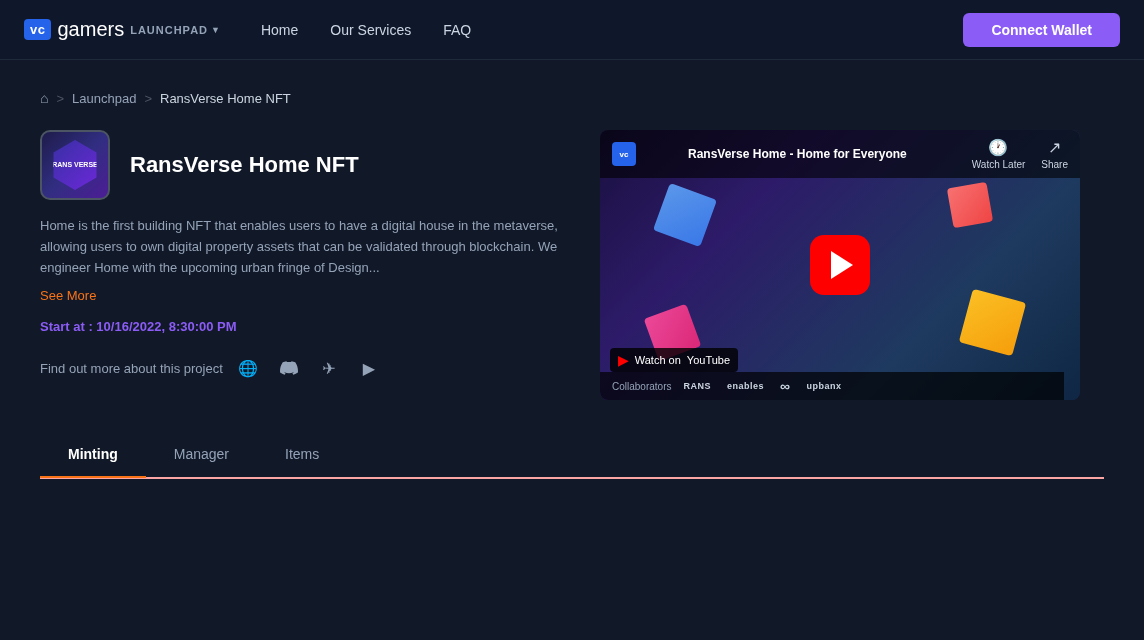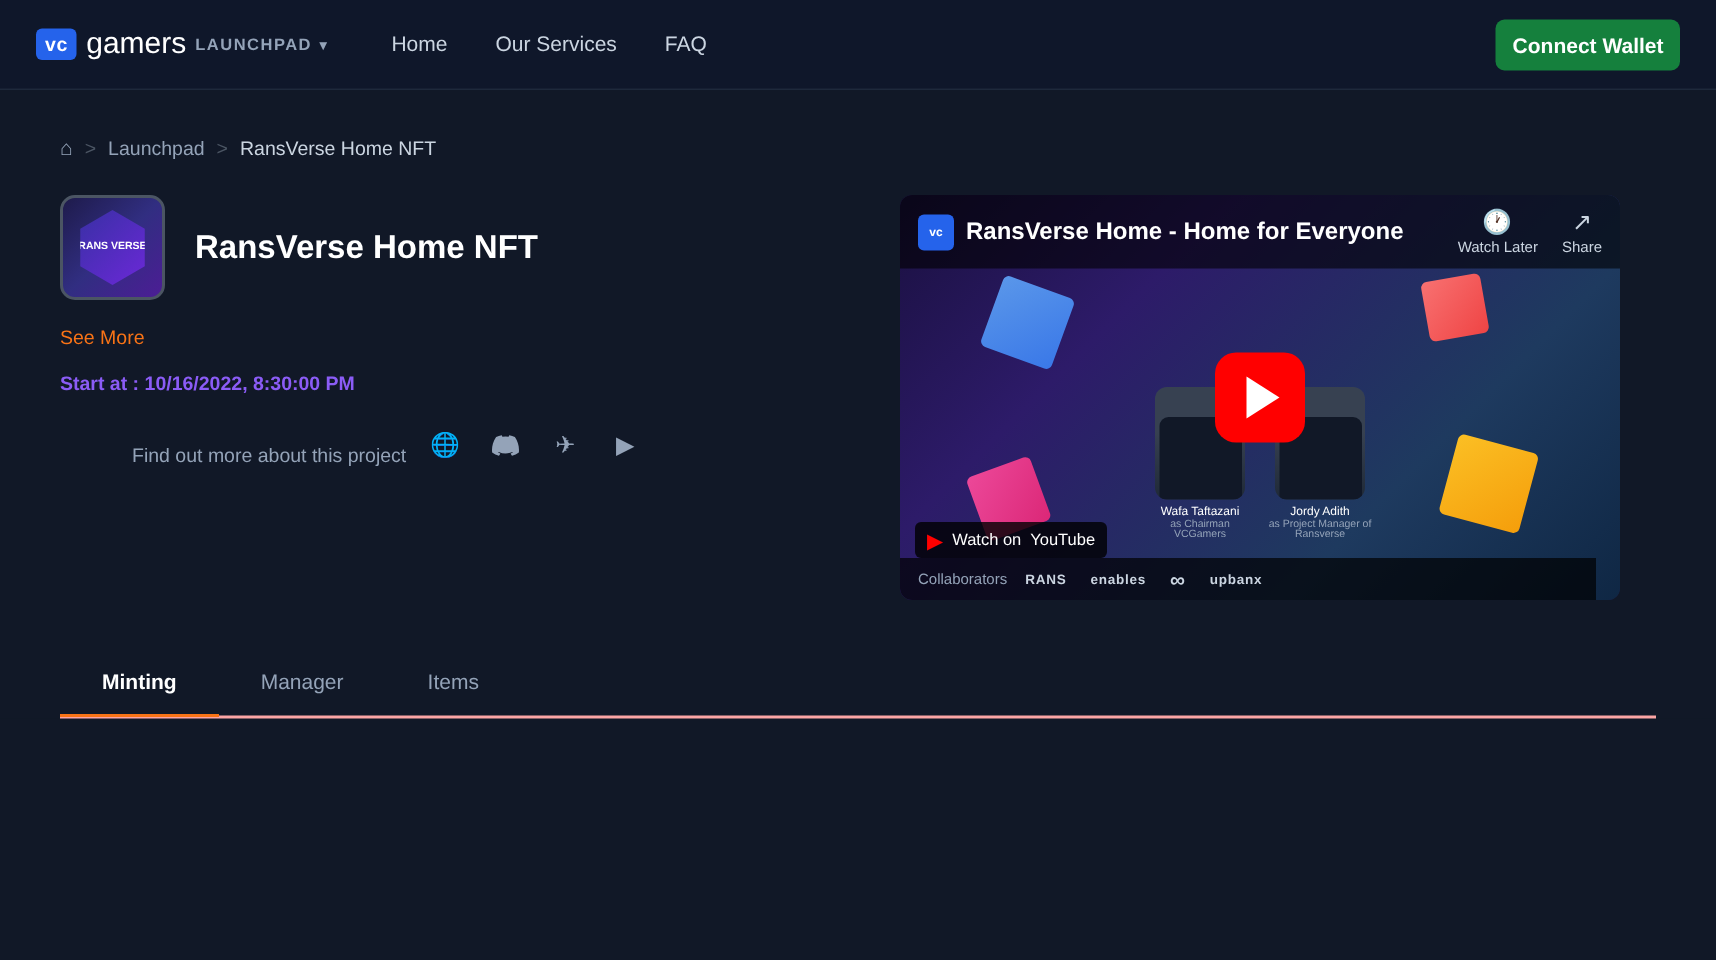--- a/index.html
+++ b/index.html
@@ -63,25 +63,25 @@
       flex: 1;
       text-align: right;
     }
     .nav-links a {
       color: #cbd5e1;
       text-decoration: none;
       font-size: 14px;
       font-weight: 500;
     }
     .connect-wallet-btn {
-      background-color: #15803d;
+      background-color: #8b5cf6;
       color: #fff;
       border: none;
       border-radius: 6px;
-      padding: 9px 11px;
+      padding: 9px 28px;
       font-size: 14px;
       font-weight: 600;
       cursor: pointer;
     }
 
     
     .main {
       padding: 30px 40px 0 40px;
       background-color: #111827;
     }
@@ -173,23 +173,22 @@
     .start-date {
       font-size: 13px;
       color: #8b5cf6;
       margin-bottom: 20px;
     }
     .start-date span {
       font-weight: 600;
     }
     .find-more {
       display: flex;
-      align-items: flex-end;
+      align-items: center;
       gap: 12px;
-      margin-left: 48px;
     }
     .find-more-label {
       font-size: 13px;
       color: #94a3b8;
     }
     .social-icons {
       display: flex;
       gap: 12px;
     }
     .social-icon {
@@ -241,23 +240,24 @@
       border-radius: 4px;
       display: flex;
       align-items: center;
       justify-content: center;
       font-size: 8px;
       font-weight: 900;
       color: #fff;
       flex-shrink: 0;
     }
     .video-title-text {
-      font-size: 16px;
+      font-size: 12px;
       color: #fff;
       font-weight: 600;
+      margin-left: 44px;
     }
     .video-actions {
       margin-left: auto;
       display: flex;
       gap: 16px;
     }
     .video-action {
       display: flex;
       flex-direction: column;
       align-items: center;
@@ -476,20 +476,21 @@
       <div class="project-header">
         <div class="project-logo">
           <div class="project-logo-inner">
             <span class="project-logo-text">RANS
 VERSE</span>
           </div>
         </div>
         <h1 class="project-title">RansVerse Home NFT</h1>
       </div>
 
+      <p class="project-description">Home is the first building NFT that enables users to have a digital house in the metaverse, allowing users to own digital property assets that can be validated through blockchain. We engineer Home with the upcoming urban fringe of Design...</p>
       <span class="see-more">See More</span>
 
       <div class="start-date">
         <span>Start at :</span>
         <span>10/16/2022, 8:30:00 PM</span>
       </div>
 
       <div class="find-more">
         <span class="find-more-label">Find out more about this project</span>
         <div class="social-icons">
@@ -522,36 +523,20 @@
                 <span>Share</span>
               </div>
             </div>
           </div>
 
           <div class="cube-float cube1"></div>
           <div class="cube-float cube2"></div>
           <div class="cube-float cube3"></div>
           <div class="cube-float cube4"></div>
 
-          <div class="people-group">
-            <div class="person">
-              <div class="person-avatar person1-bg">
-                <div class="person-body person-body-dark"></div>
-              </div>
-              <div class="person-name">Wafa Taftazani</div>
-              <div class="person-role">as Chairman VCGamers</div>
-            </div>
-            <div class="person">
-              <div class="person-avatar person2-bg">
-                <div class="person-body person-body-dark"></div>
-              </div>
-              <div class="person-name">Jordy Adith</div>
-              <div class="person-role">as Project Manager of Ransverse</div>
-            </div>
-          </div>
 
           <div class="play-button" style="position:absolute; top:50%; left:50%; transform:translate(-50%,-50%);">
             <div class="play-triangle"></div>
           </div>
 
           <div class="collaborators-bar">
             <span class="collab-label">Collaborators</span>
             <div class="collab-logos">
               <span class="collab-logo">RANS</span>
               <span class="collab-logo">enables</span>

